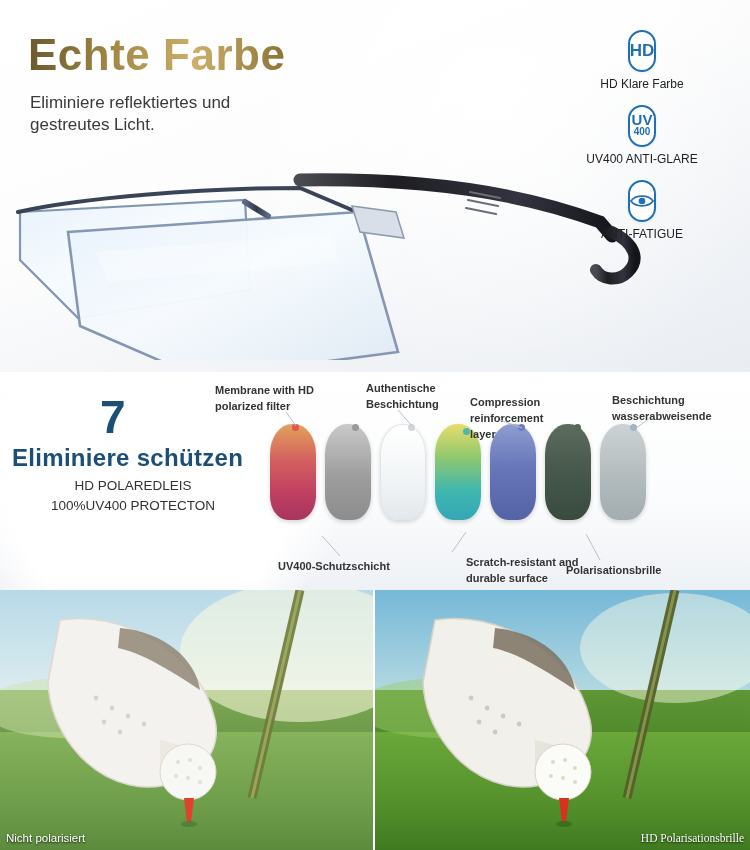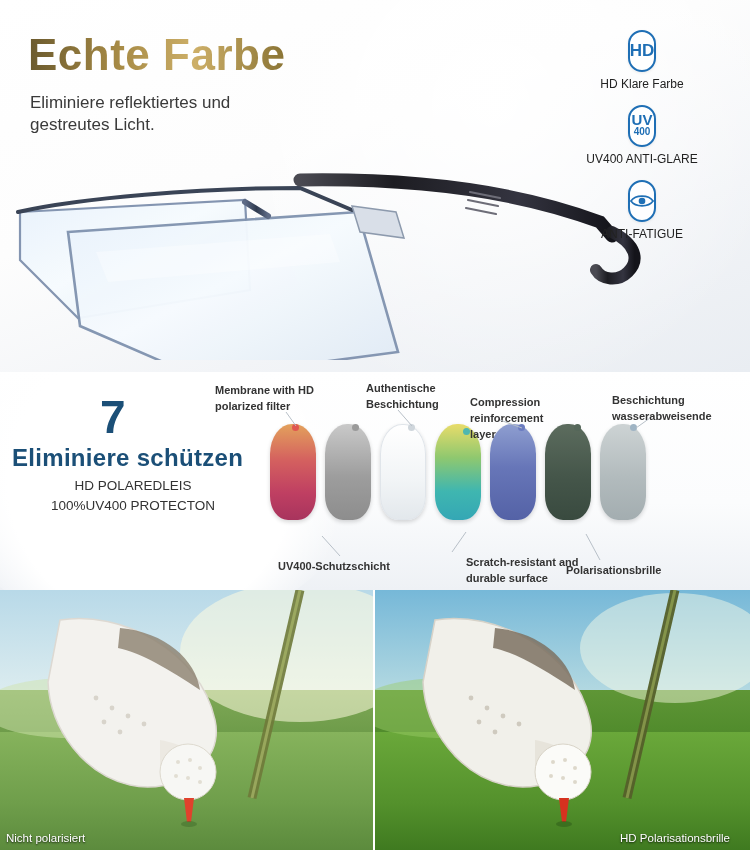--- a/index.html
+++ b/index.html
@@ -92,21 +92,21 @@
 
   
   .golf { position: absolute; top: 590px; left: 0; width: 750px; height: 260px; display: flex; }
   .golf-pane { position: relative; width: 375px; height: 260px; overflow: hidden; }
   .golf-pane.left { border-right: 2px solid #ffffff; }
   .caption {
     position: absolute; bottom: 6px; font-size: 11.5px; color: #fff;
     text-shadow: 0 1px 2px rgba(0,0,0,.8);
   }
   .caption.l { left: 6px; }
-  .caption.r { right: 20px; }
+  .caption.r { right: 6px; font-family: Liberation Serif, serif; }
 </style>
 </head>
 <body>
 
 <div class="page">
 
   <section class="hero">
     <div class="hero-title">Echte Farbe</div>
     <div class="hero-sub">Eliminiere reflektiertes und gestreutes Licht.</div>
 

